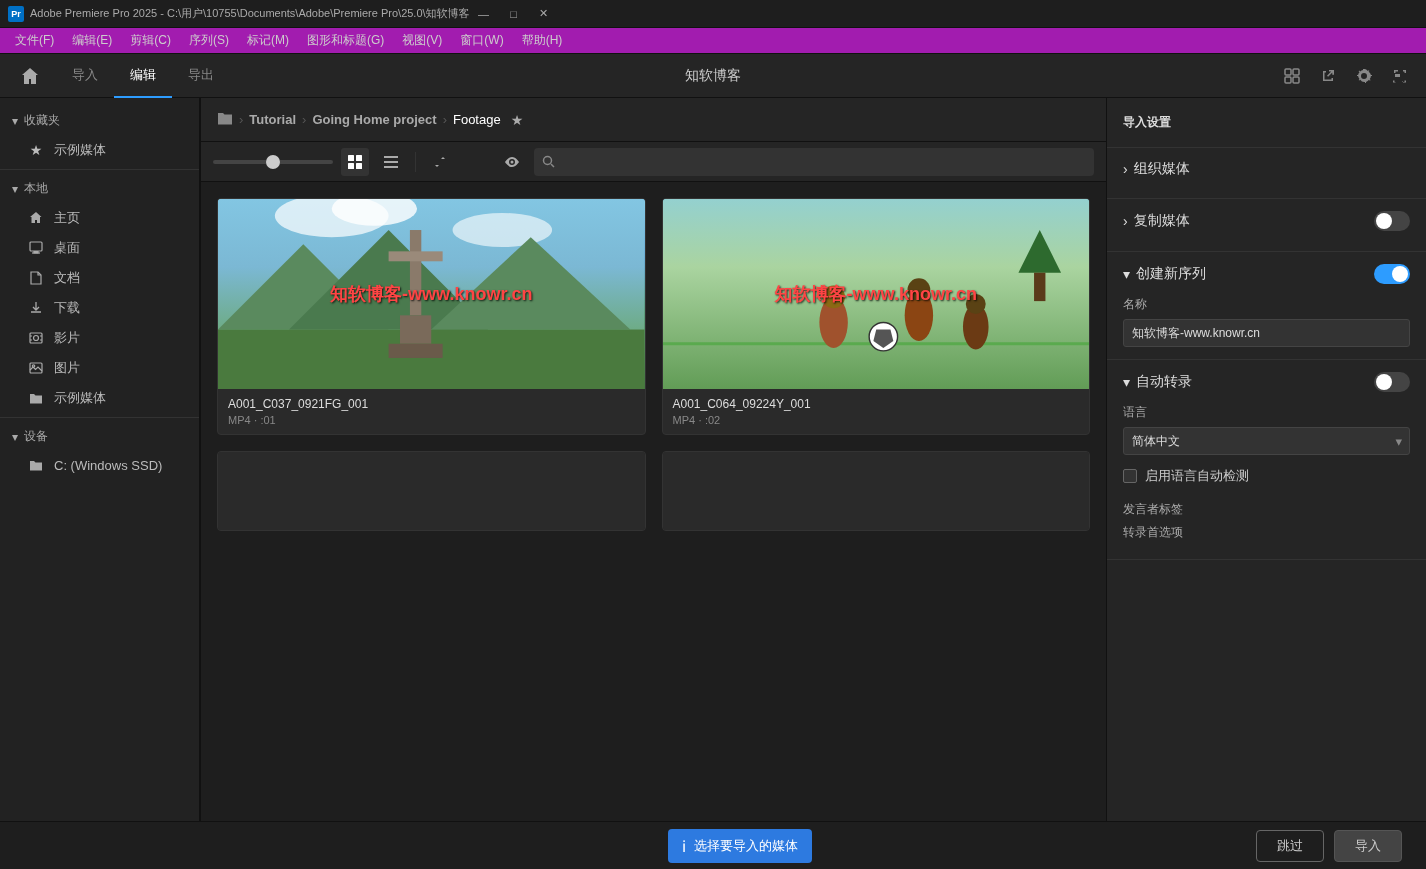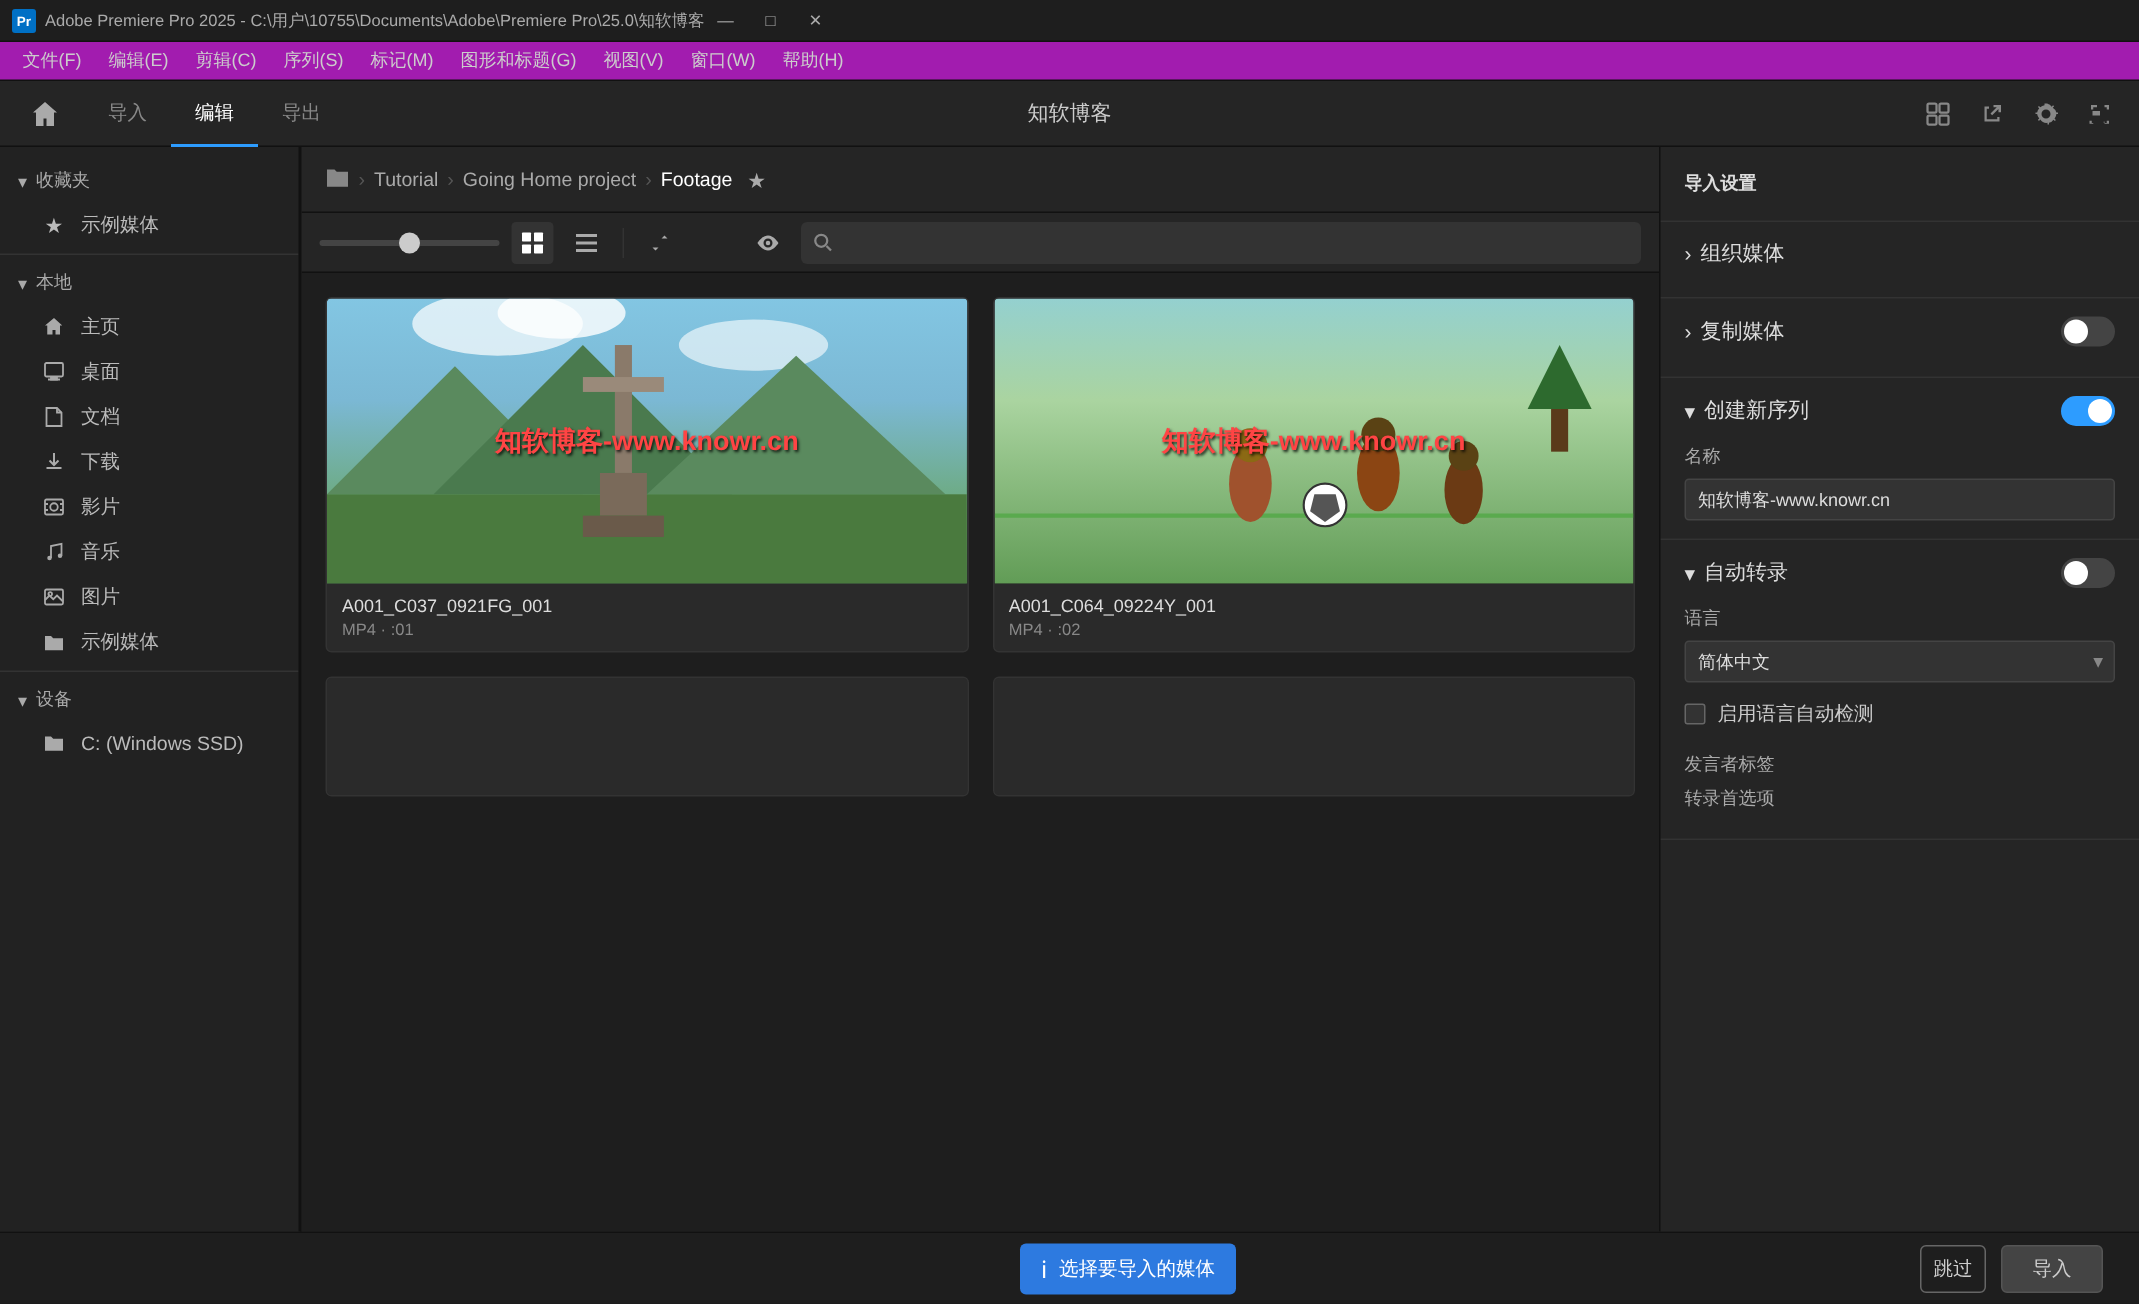--- a/index.html
+++ b/index.html
@@ -168,21 +168,21 @@
       height: 44px;
       display: flex; align-items: center;
       padding: 0 16px;
       gap: 6px;
       border-bottom: 1px solid #111;
       font-size: 13px;
       color: #aaa;
       background: #252525;
     }
     .breadcrumb-sep { color: #555; }
-    .breadcrumb-item { cursor: pointer; color: #aaa; }
+    .breadcrumb-item { cursor: pointer; color: #aaa; font-weight: bold; }
     .breadcrumb-current { color: #fff; font-weight: 500; }
     .breadcrumb-folder-icon { color: #aaa; font-size: 14px; }
     .breadcrumb-star { color: #aaa; cursor: pointer; font-size: 14px; margin-left: 4px; }
 
     
     .toolbar {
       height: 40px;
       display: flex; align-items: center;
       padding: 0 12px;
       gap: 8px;
@@ -361,21 +361,21 @@
     .bottom-info {
       display: flex; align-items: center; gap: 8px;
       background: #2d7ae0; border-radius: 4px; padding: 6px 14px;
       color: white; font-size: 13px;
     }
     .bottom-info-icon { font-size: 16px; }
     .bottom-buttons {
       display: flex; gap: 10px;
     }
     .btn-secondary {
-      padding: 6px 8px;
+      padding: 6px 20px;
       background: transparent;
       border: 1px solid #666;
       border-radius: 4px;
       color: #ccc;
       font-size: 13px;
       cursor: pointer;
     }
     .btn-primary {
       padding: 6px 20px;
       background: #444;
@@ -522,30 +522,20 @@
             <line x1="1" y1="5" x2="3" y2="5"></line>
             <line x1="11" y1="5" x2="13" y2="5"></line>
             <line x1="1" y1="9" x2="3" y2="9"></line>
             <line x1="11" y1="9" x2="13" y2="9"></line>
           </svg>
       </span>
       <span>影片</span>
     </div>
     <div class="sidebar-item">
       <span class="sidebar-item-icon">
-        <svg width="14" height="14" viewBox="0 0 14 14" fill="#aaa">
-            <path d="M5 11V3l7-1.5V9.5" fill="none" stroke="#aaa" stroke-width="1.2"></path>
-            <circle cx="4" cy="11" r="1.5"></circle>
-            <circle cx="11" cy="9.5" r="1.5"></circle>
-          </svg>
-      </span>
-      <span>音乐</span>
-    </div>
-    <div class="sidebar-item">
-      <span class="sidebar-item-icon">
         <svg width="14" height="12" viewBox="0 0 14 12" fill="none" stroke="#aaa" stroke-width="1.2">
             <rect x="1" y="1" width="12" height="10" rx="1"></rect>
             <circle cx="4.5" cy="4" r="1.2"></circle>
             <path d="M1 8l3-3 2.5 2.5L9 5l4 4"></path>
           </svg>
       </span>
       <span>图片</span>
     </div>
     <div class="sidebar-item">
       <span class="sidebar-item-icon">

